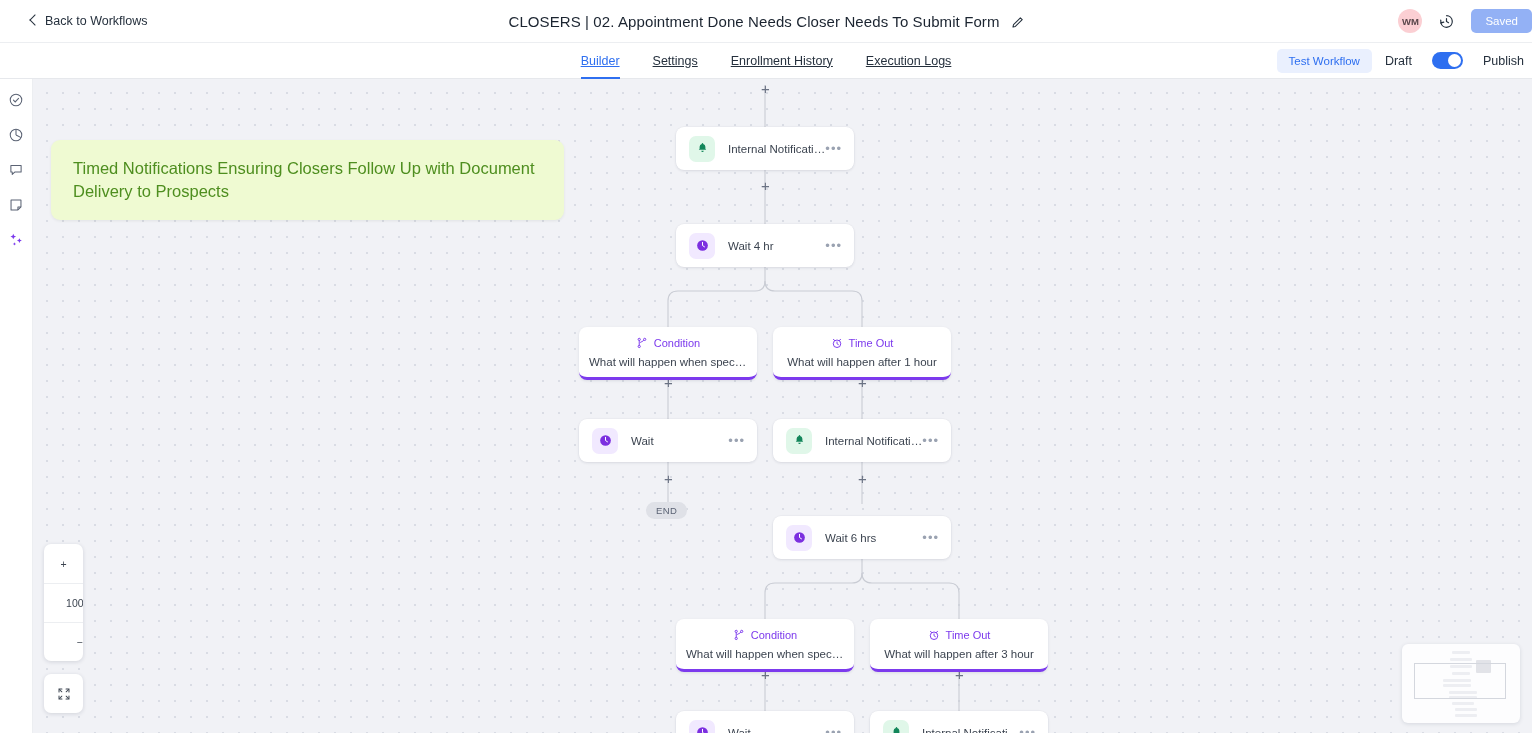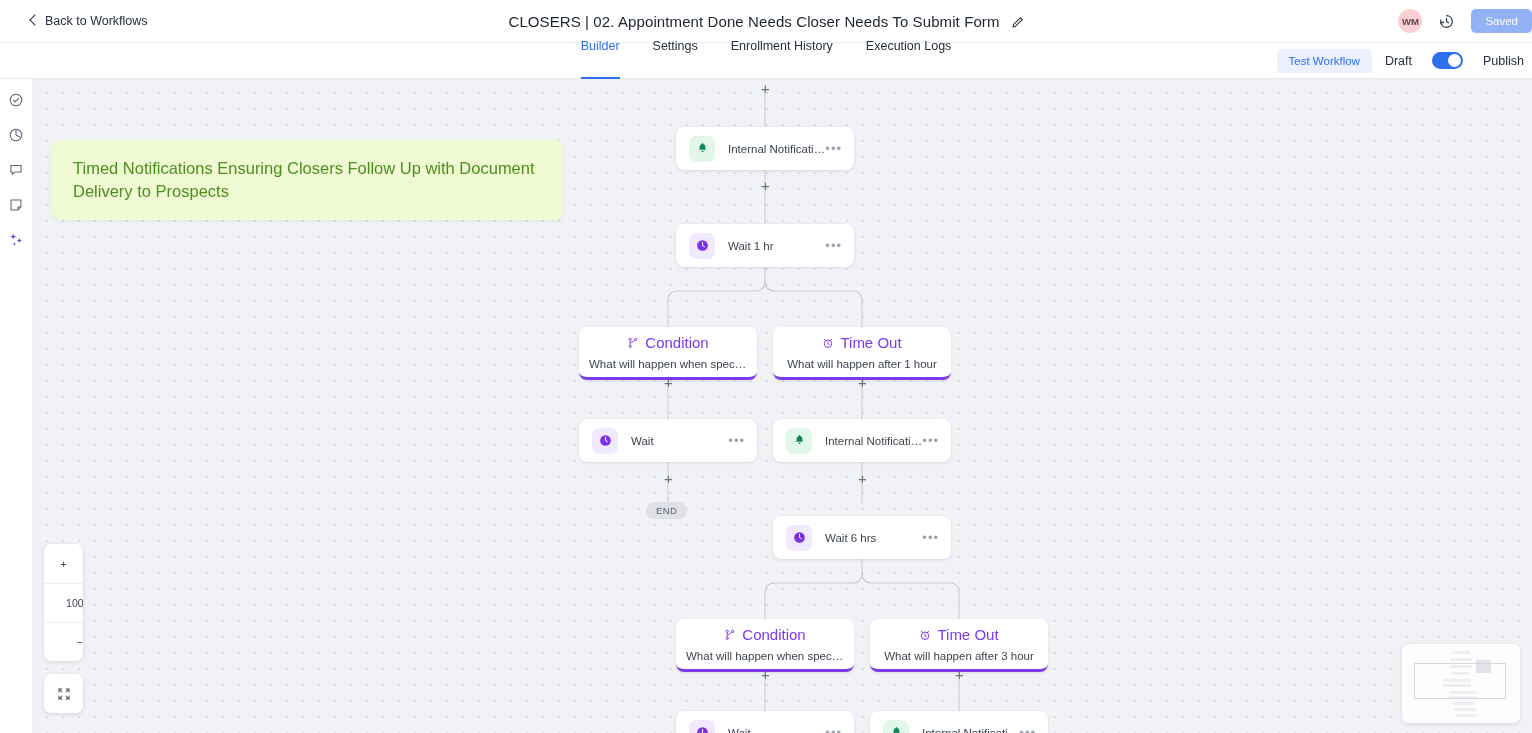--- a/index.html
+++ b/index.html
@@ -53,22 +53,22 @@
   .tabbar {
     position: absolute; top: 43px; left: 0; width: 1532px; height: 36px;
     background: #fff; border-bottom: 1px solid #e6e8ec;
     display: flex; align-items: center;
   }
   .tabs {
     position: absolute; left: 0; right: 0; height: 36px;
     display: flex; justify-content: center; align-items: flex-end; gap: 33px;
   }
   .tab {
-    font-size: 12.5px; color: #25303d; padding-bottom: 24px;
-    cursor: pointer; border-bottom: 2px solid transparent; position: relative;
+    font-size: 12.5px; color: #25303d; padding-bottom: 9px;
+    cursor: pointer; border-bottom: 2px solid transparent; position: relative; text-decoration: underline;
   }
   .tab.active { color: #2e6ff0; border-bottom-color: #2e6ff0; font-weight: 500; }
   .tabbar-right {
     margin-left: auto; display: flex; align-items: center;
     gap: 13px; margin-right: 8px; z-index: 2;
   }
   .test-btn {
     background: #eaf0fe; color: #2e6ff0; font-size: 11.5px;
     border: none; border-radius: 5px; padding: 6px 12px; cursor: pointer;
   }
@@ -141,21 +141,21 @@
   
   .branch {
     position: absolute; background: #fff; border-radius: 8px;
     border-bottom: 3px solid #7c3aed;
     box-shadow: 0 1px 3px rgba(20,30,60,.10);
     display: flex; flex-direction: column; align-items: center;
     justify-content: center; cursor: pointer; padding: 0 10px;
   }
   .branch-head {
     display: flex; align-items: center; gap: 6px;
-    color: #7c3aed; font-size: 15px; font-weight: 500;
+    color: #7c3aed; font-size: 11px; font-weight: 500;
   }
   .branch-sub {
     font-size: 11.5px; color: #3c4450; margin-top: 7px;
     white-space: nowrap; overflow: hidden; text-overflow: ellipsis;
     max-width: 100%;
   }
 
   
   .plus {
     position: absolute; width: 13px; height: 13px; cursor: pointer;
@@ -325,21 +325,21 @@
       <span class="node-dots">•••</span>
     </div>
 
     <div class="node" style="left:643px; top:145px; width:178px; height:43px;">
       <span class="node-icon icon-clock">
         <svg viewBox="0 0 18 18" width="15" height="15">
           <circle cx="9" cy="9" r="6.4" fill="#7c2fe0"></circle>
           <path d="M9 5.2V9l2.4 1.6" stroke="#fff" stroke-width="1.2" fill="none" stroke-linecap="round"></path>
         </svg>
       </span>
-      <span class="node-label">Wait 1 hr</span>
+      <span class="node-label">Wait 4 hr</span>
       <span class="node-dots">•••</span>
     </div>
 
     <div class="branch" style="left:546px; top:248px; width:178px; height:53px;">
       <div class="branch-head">
         <svg viewBox="0 0 16 16" width="12" height="12" fill="none" stroke="#7c3aed" stroke-width="1.3">
           <circle cx="4.3" cy="3.2" r="1.5"></circle>
             <circle cx="4.3" cy="12.6" r="1.5"></circle>
             <circle cx="11.6" cy="3.2" r="1.5"></circle>
           <path d="M4.3 4.7v6.4M10.4 4.2C9.4 6 7 6.2 5.6 7.4"></path>

